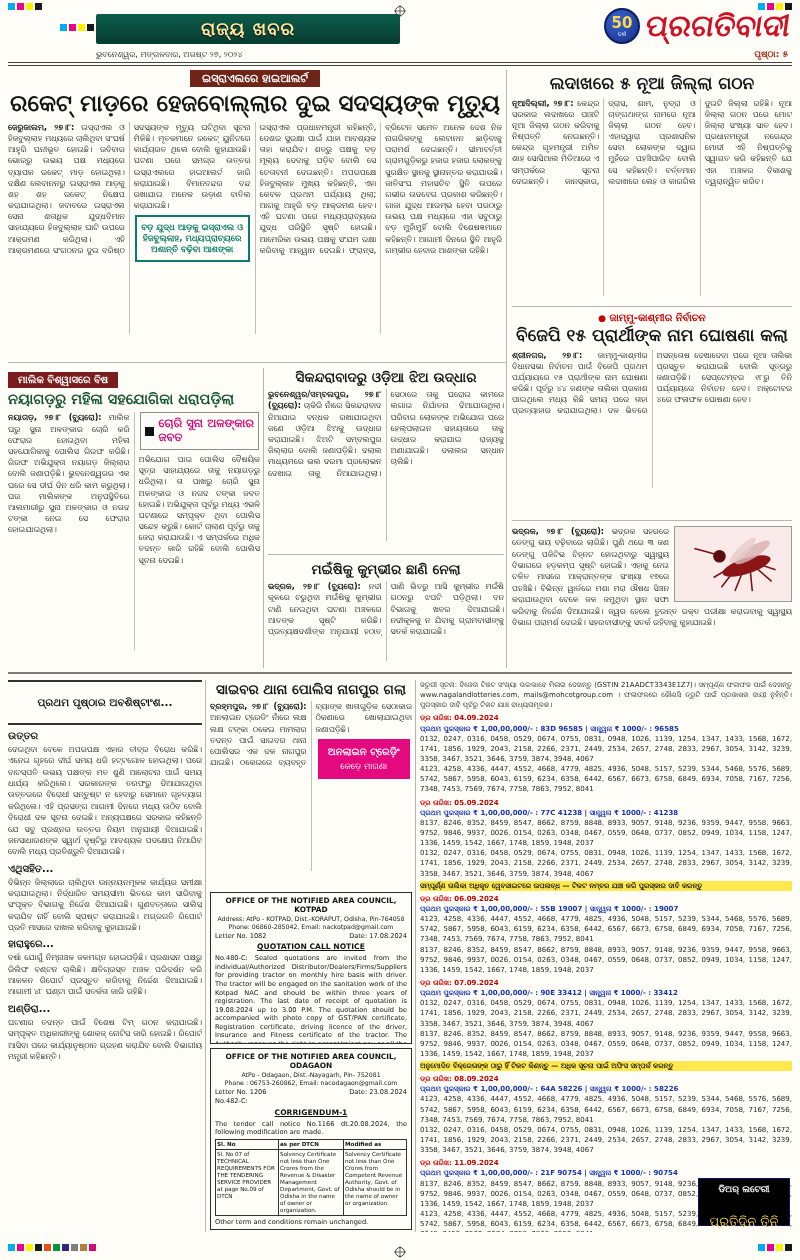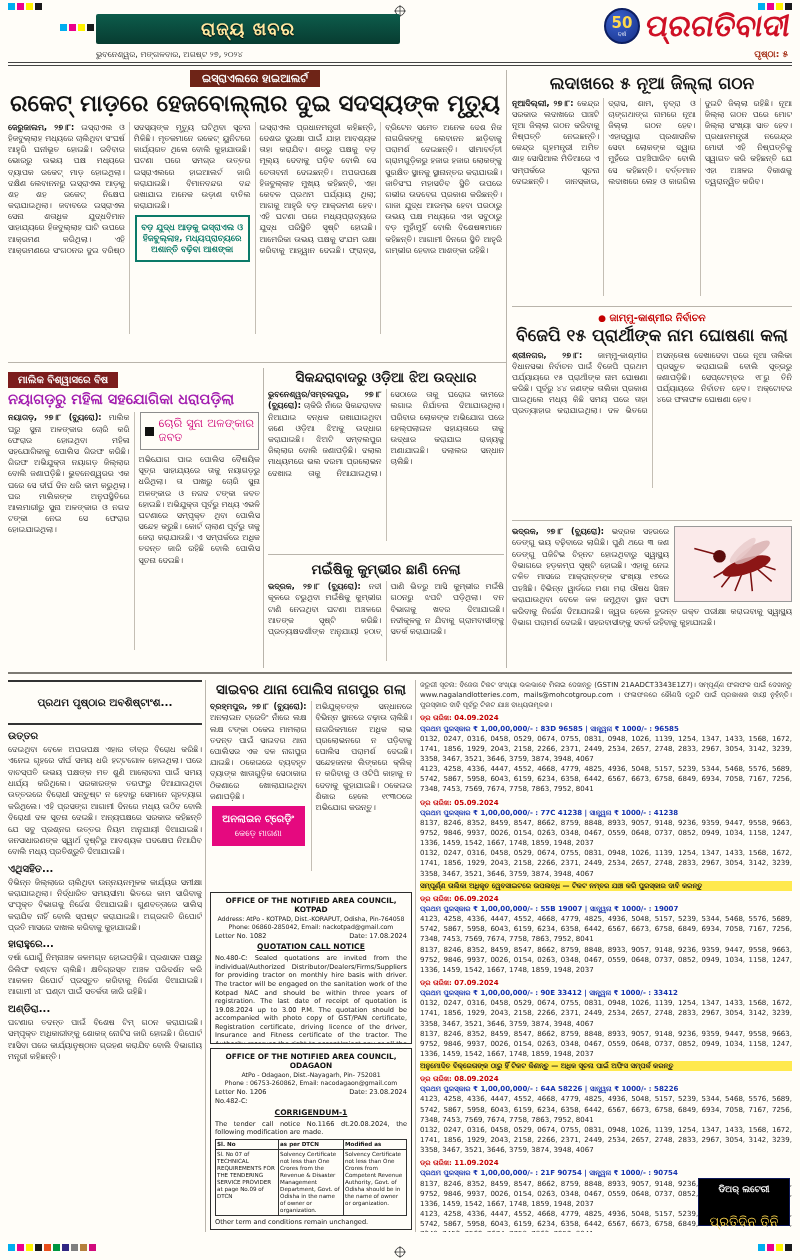--- a/index.html
+++ b/index.html
@@ -25,31 +25,31 @@
   
   .marks{display:flex;gap:2px}
   .marks .sq{width:7px;height:7px;display:block}
   .cross{width:12px;height:12px}
   
   .kick{background:#6e2417;color:#fff;font-weight:bold;font-size:11px;padding:2px 12px;display:table;margin:0 auto}
   .kick2{background:#7c1d1d;color:#fff;font-weight:bold;font-size:10px;padding:2px 10px;display:inline-block}
   .hxl{font-size:23px;font-weight:bold;line-height:1.12;text-align:center;margin:4px 0 5px}
   .hlg{font-size:17px;font-weight:bold;line-height:1.15;text-align:center;margin:2px 0 4px}
   .hmd{font-size:13.5px;font-weight:bold;line-height:1.2;text-align:center;margin:1px 0 4px}
-  .pinkhead{color:#a21caf;font-weight:bold;font-size:14.5px;line-height:1.2;margin:3px 0 4px}
+  .pinkhead{color:#14532d;font-weight:bold;font-size:14.5px;line-height:1.2;margin:3px 0 4px}
   .redlabel{color:#c40000;font-weight:bold;text-align:center;font-size:10px;margin-bottom:2px}
   .dot{color:#c40000;font-size:9px}
   .cols{column-gap:9px;column-rule:1px solid #c4beb4;font-size:8px;line-height:1.4;text-align:justify}
   .c4{column-count:4}.c3{column-count:3}.c2{column-count:2}
   .adl{font-weight:bold}
   .pullq{border:2px solid #0c7a69;color:#0c7a69;font-weight:bold;font-size:8.5px;line-height:1.3;
          padding:5px 0;margin:4px 1px;text-align:center;break-inside:avoid}
   .inset{border:1px solid #8d8d8d;padding:4px;margin:4px 1px;break-inside:avoid;display:flex;gap:5px;align-items:center}
   .inset .bullet{width:9px;height:9px;background:#111;flex:0 0 auto}
-  .inset .t{color:#cf0a7a;font-weight:normal;font-size:11.5px;line-height:1.2}
+  .inset .t{color:#cf0a7a;font-weight:bold;font-size:11.5px;line-height:1.2}
   .pinkbox{background:#e5097f;color:#fff;text-align:center;padding:6px 3px;margin:4px 2px;break-inside:avoid}
   .pinkbox .l1{font-size:10px;font-weight:bold}
   .pinkbox .l2{font-size:8.5px;margin-top:2px}
   
   #continuation .chead{border-top:2px solid #333;border-bottom:2px solid #333;font-weight:bold;
                        font-size:10.5px;text-align:center;padding:14px 0;margin-bottom:4px}
   .csub{font-weight:bold;font-size:10px;margin:5px 0 2px}
   .ctxt{font-size:8px;line-height:1.42;text-align:justify}
   
   #mosq{float:right;width:118px;height:76px;border:1px solid #999;margin:0 0 3px 5px;background:#fbeaea}
@@ -230,21 +230,20 @@
 
   <div class="blk" style="left:210px;top:680px;width:202px;height:206px">
     <div class="hmd">ସାଇବର ଥାନା ପୋଲିସ ନାଗପୁର ଗଲା</div>
     <div class="cols c2" style="height:170px">
       <span class="adl">ବ୍ରହ୍ମପୁର, ୨୭।୮ (ବ୍ୟୁରୋ):</span>
       <span>ଅନଲାଇନ ଟ୍ରେଡିଂ ନାଁରେ ଲକ୍ଷ ଲକ୍ଷ ଟଙ୍କା ଠକେଇ ମାମଲାର ତଦନ୍ତ ପାଇଁ ସାଇବର ଥାନା ପୋଲିସର ଏକ ଦଳ ନାଗପୁର ଯାଇଛି। ଠକେଇରେ ବ୍ୟବହୃତ ବ୍ୟାଙ୍କ ଖାତାଗୁଡ଼ିକ ସେଠାକାର ଠିକଣାରେ ଖୋଲାଯାଇଥିବା ଜଣାପଡ଼ିଛି।</span>
       <div class="pinkbox">
         <div class="l1">ଅନଲାଇନ ଟ୍ରେଡ଼ିଂ</div>
         <div class="l2">କେଡ଼େ ମାଗଣା</div>
       </div>
-      <span>ଅଭିଯୁକ୍ତଙ୍କ ସନ୍ଧାନରେ ବିଭିନ୍ନ ସ୍ଥାନରେ ଚଢ଼ାଉ ଚାଲିଛି। ନାଗରିକମାନେ ଅଧିକ ଲାଭ ପ୍ରଲୋଭନରେ ନ ପଡ଼ିବାକୁ ପୋଲିସ ପରାମର୍ଶ ଦେଇଛି। ସନ୍ଦେହଜନକ ଲିଙ୍କରେ କ୍ଲିକ୍ ନ କରିବାକୁ ଓ ଓଟିପି କାହାକୁ ନ ଦେବାକୁ କୁହାଯାଇଛି। ଠକେଇର ଶିକାର ହେଲେ ୧୯୩୦ରେ ଅଭିଯୋଗ କରନ୍ତୁ।</span>
     </div>
   </div>
 
   <div class="blk notice" style="left:210px;top:892px;width:202px;height:152px">
     <div class="office">OFFICE OF THE NOTIFIED AREA COUNCIL, KOTPAD</div>
     <div class="meta">Address: AtPo - KOTPAD, Dist.-KORAPUT, Odisha, Pin-764058</div>
     <div class="meta">Phone: 06860-285042, Email: nackotpad@gmail.com</div>
     <div class="lt">
       <span>Letter No. 1082</span>
       <span>Date: 17.08.2024</span>

